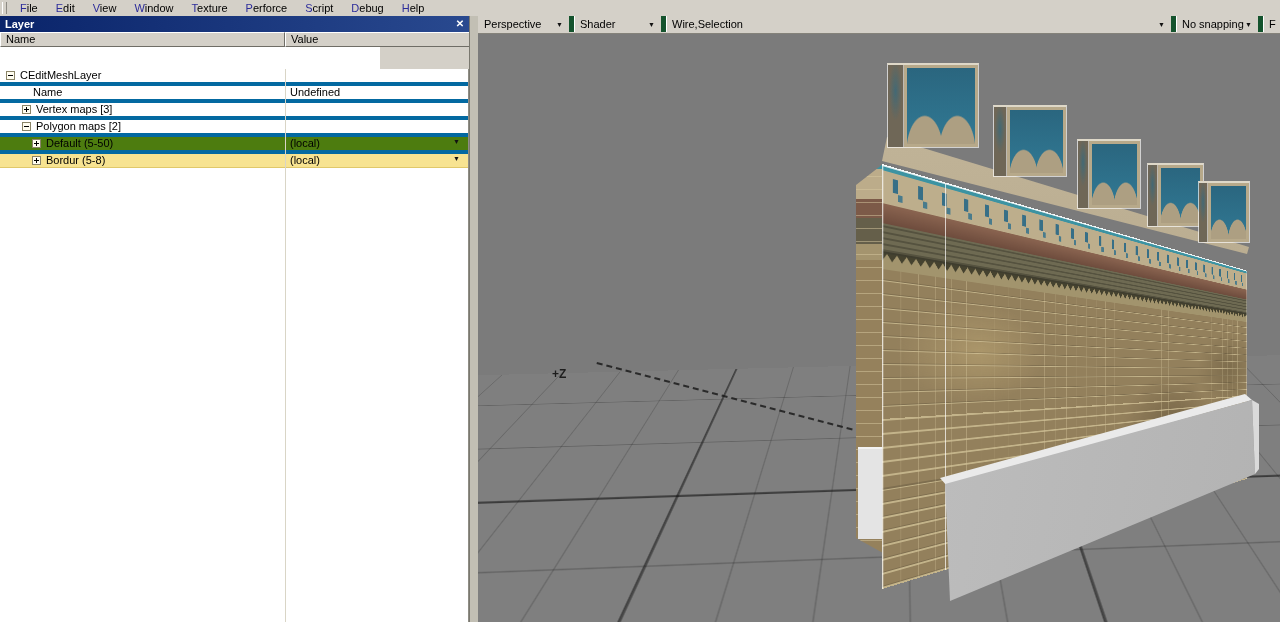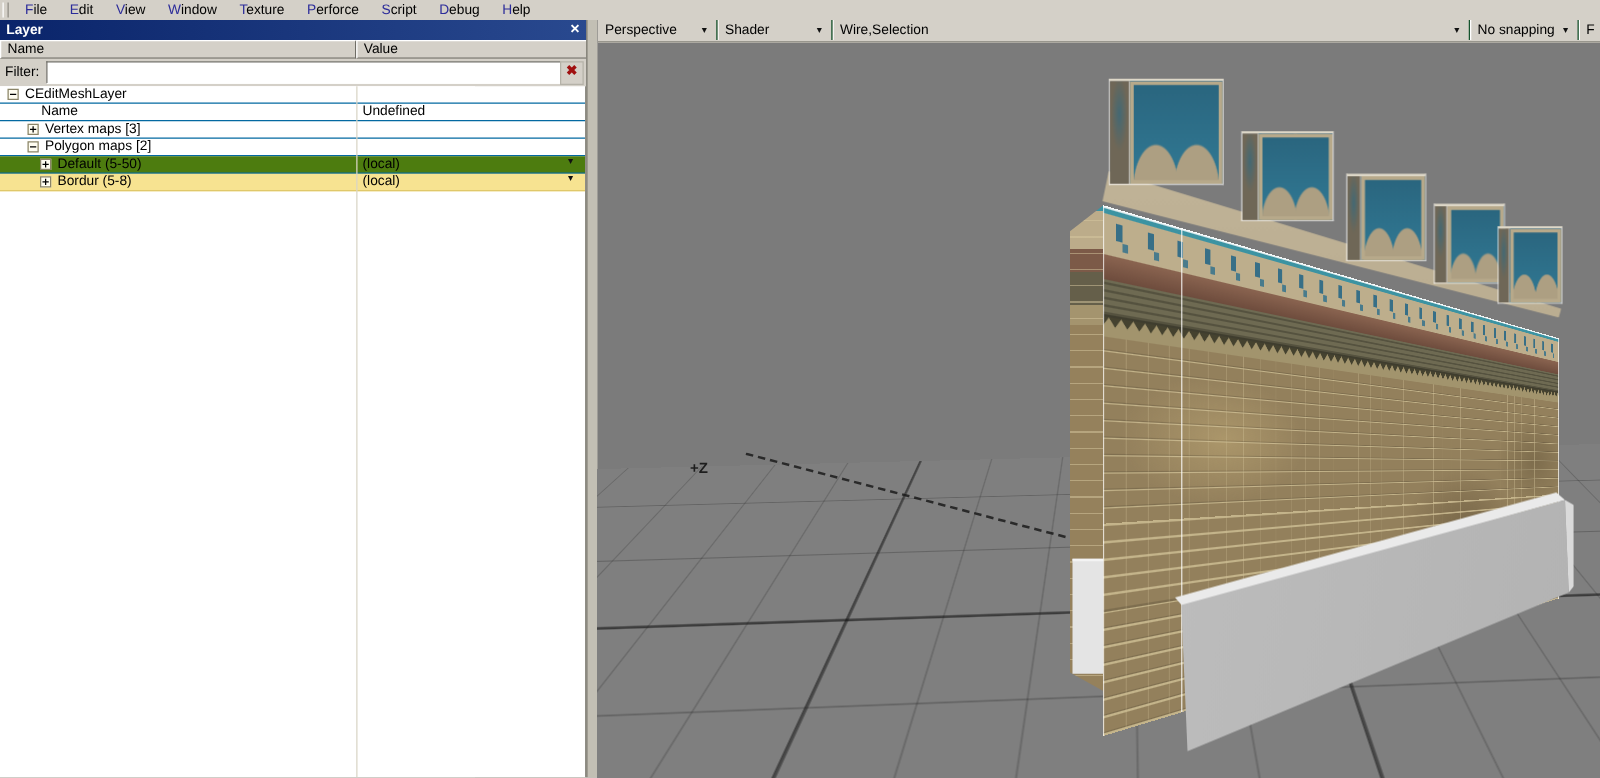--- a/index.html
+++ b/index.html
@@ -19,37 +19,37 @@
   .col-cell{box-sizing:border-box;border:1px solid;border-color:#fff #6f6d66 #6f6d66 #fff;background:#d4d0c8;line-height:13px;padding-left:5px;}
   .col-name{width:285px;}
   .col-value{width:185px;}
   .filter-row{position:absolute;left:0;top:31px;width:470px;height:22px;background:#d4d0c8;}
   .filter-label{position:absolute;left:4px;top:5px;}
   .filter-input{position:absolute;left:37px;top:2px;width:404px;height:14px;border:1px solid;border-color:#6f6d66 #fff #fff #6f6d66;background:#fff;font-family:"Liberation Sans",sans-serif;font-size:11px;padding:1px 3px;}
   .filter-clear{position:absolute;right:3px;top:2px;width:17px;height:17px;background:#d4d0c8;border:1px solid #b5b2a8;color:#a01010;font-weight:bold;font-size:11px;text-align:center;line-height:15px;cursor:default;}
 
   .tree{position:absolute;left:0;top:53px;width:468px;height:553px;background:#fff;border-right:1px solid #8f8d85;}
   .tree-divider{position:absolute;left:285px;top:0;width:1px;height:553px;background:#d9d5c6;}
-  .trow{position:relative;height:13px;border-bottom:1px solid #0369a1;}
+  .trow{position:relative;height:13px;border-bottom:4px solid #0369a1;}
   .trow .lbl{position:absolute;top:0;line-height:13px;white-space:nowrap;}
   .trow .val{position:absolute;left:290px;top:0;line-height:13px;}
   .trow .dd{position:absolute;right:8px;top:1px;font-size:7px;color:#111;}
   .row-cream{background:#4d7c0f;}
   .row-selected{background:#f7e391;border-bottom:1px solid #e0c86a;}
   .exp{position:absolute;top:2px;width:9px;height:9px;box-sizing:border-box;border:1px solid #8a8468;background:#fffdf0;background-repeat:no-repeat;background-position:center;}
   .exp-minus{background-image:linear-gradient(#000,#000);background-size:5px 1px;}
   .exp-plus{background-image:linear-gradient(#000,#000),linear-gradient(#000,#000);background-size:5px 1px,1px 5px;}
 
   
   .splitter{position:absolute;left:469px;top:16px;width:9px;height:606px;background:#c2bfb4;border-left:1px solid #7a786f;border-right:1px solid #55544e;}
 
   
   .viewport{position:absolute;left:478px;top:16px;width:802px;height:606px;background:#7b7b7b;overflow:hidden;}
   .vp-toolbar{position:absolute;left:0;top:0;width:802px;height:17px;background:#d4d0c8;border-bottom:1px solid #84827a;display:flex;z-index:50;}
-  .combo{position:relative;height:16px;line-height:16px;padding-left:6px;box-sizing:border-box;border-right:1px solid #14532d;box-shadow:1px 0 0 #fff;white-space:nowrap;overflow:hidden;cursor:default;}
+  .combo{position:relative;height:16px;line-height:16px;padding-left:6px;box-sizing:border-box;border-right:5px solid #14532d;box-shadow:1px 0 0 #fff;white-space:nowrap;overflow:hidden;cursor:default;}
   .combo .arrow{position:absolute;right:6px;top:1px;font-size:7px;color:#111;}
   .combo-view{width:96px;}
   .combo-shader{width:92px;}
   .combo-display{width:510px;}
   .combo-snap{width:87px;}
   .combo-partial{width:17px;border-right:none;}
 
   .scene{position:absolute;left:0;top:17px;width:802px;height:589px;}
 
   
@@ -145,25 +145,20 @@
 
   <div class="panel">
     <div class="title-bar">
       <span>Layer</span>
       <span class="title-close">✕</span>
     </div>
     <div class="col-headers">
       <div class="col-cell col-name">Name</div>
       <div class="col-cell col-value">Value</div>
     </div>
-    <div class="filter-row">
-      <span class="filter-label">Filter:</span>
-      <input class="filter-input" type="text" value="" style="">
-      <div class="filter-clear">✖</div>
-    </div>
 
     <div class="tree">
       <div class="trow">
         <span class="exp exp-minus" style="left:6px;"></span>
         <span class="lbl" style="left:20px;">CEditMeshLayer</span>
       </div>
       <div class="trow">
         <span class="lbl" style="left:33px;">Name</span>
         <span class="val">Undefined</span>
       </div>

